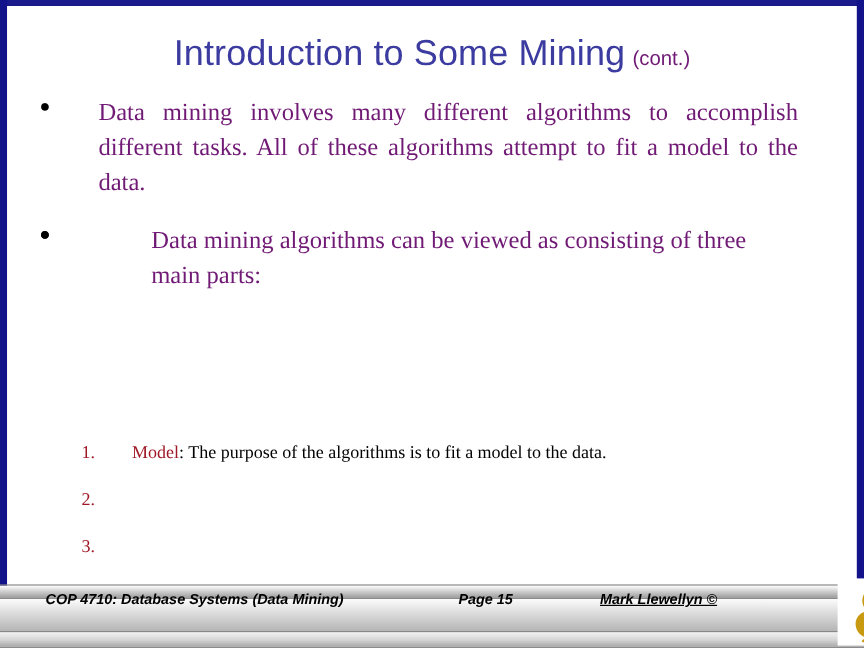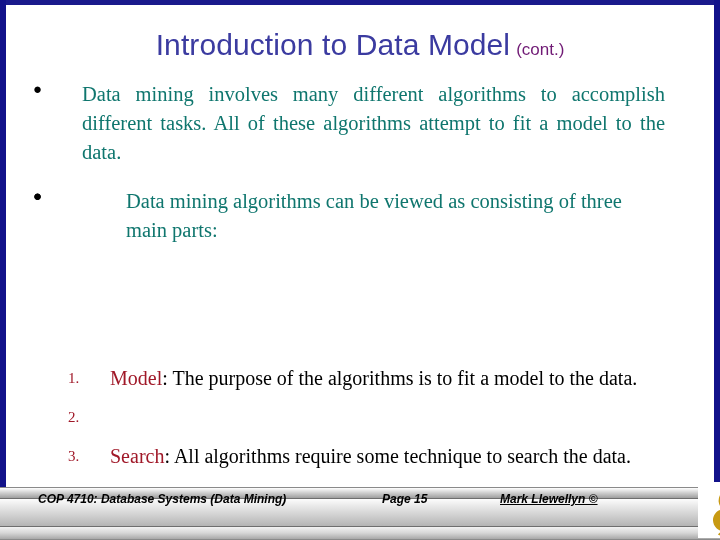--- a/index.html
+++ b/index.html
@@ -90,21 +90,21 @@
     width: 8px;
     height: 8px;
     font-size: 15px;
     line-height: 8px;
     color: #000000;
   }
   .bullet-text {
     font-family: "Liberation Serif", serif;
     font-size: 20.5px;
     line-height: 29px;
-    color: #0f766e;
+    color: #701a75;
     text-align: justify;
     text-justify: inter-word;
   }
   .bullet-text.no-justify {
     text-align: left;
     margin-left: 44px;
   }
 
   
   #numbered-area {
@@ -121,21 +121,21 @@
   .num-marker {
     position: absolute;
     left: 68px;
     top: 0;
     font-family: "Liberation Serif", serif;
     font-size: 15px;
     color: #a01828;
   }
   .num-text {
     font-family: "Liberation Serif", serif;
-    font-size: 20px;
+    font-size: 15px;
     line-height: 17px;
     color: #000000;
     white-space: nowrap;
   }
   .num-keyword {
     color: #a01828;
   }
 
   
   #footer {
@@ -208,21 +208,21 @@
 <body>
 
 <div id="slide">
 
   <div class="border-top"></div>
   <div class="border-left"></div>
   <div class="border-left-inner"></div>
   <div class="border-right"></div>
 
   <div id="title-area">
-    <span class="title-main">Introduction to Data Model</span><span class="title-cont">(cont.)</span>
+    <span class="title-main">Introduction to Some Mining</span><span class="title-cont">(cont.)</span>
   </div>
 
   <div id="body-area">
 
     <div class="bullet-row">
       <span class="bullet-mark">●</span>
       <div class="bullet-text">Data mining involves many different algorithms to accomplish different tasks.  All of these algorithms attempt to fit a model to the data.</div>
     </div>
 
     <div class="bullet-row">
@@ -242,21 +242,20 @@
       <span class="num-marker">1.</span>
       <div class="num-text"><span class="num-keyword">Model</span><span>:  The purpose of the algorithms is to fit a model to the data.</span></div>
     </div>
 
     <div class="num-row">
       <span class="num-marker">2.</span>
     </div>
 
     <div class="num-row">
       <span class="num-marker">3.</span>
-      <div class="num-text"><span class="num-keyword">Search</span><span>: All algorithms require some technique to search the data.</span></div>
     </div>
 
   </div>
 
   <div id="footer">
     <div class="footer-strip-top"></div>
     <div class="footer-main"></div>
     <div class="footer-strip-bottom"></div>
 
     <div class="footer-text" id="footer-course">COP 4710: Database Systems  (Data Mining)</div>

